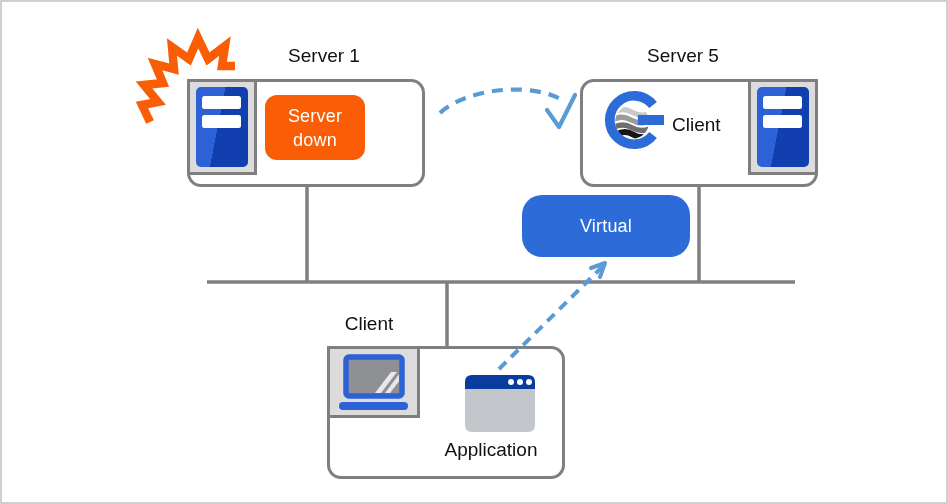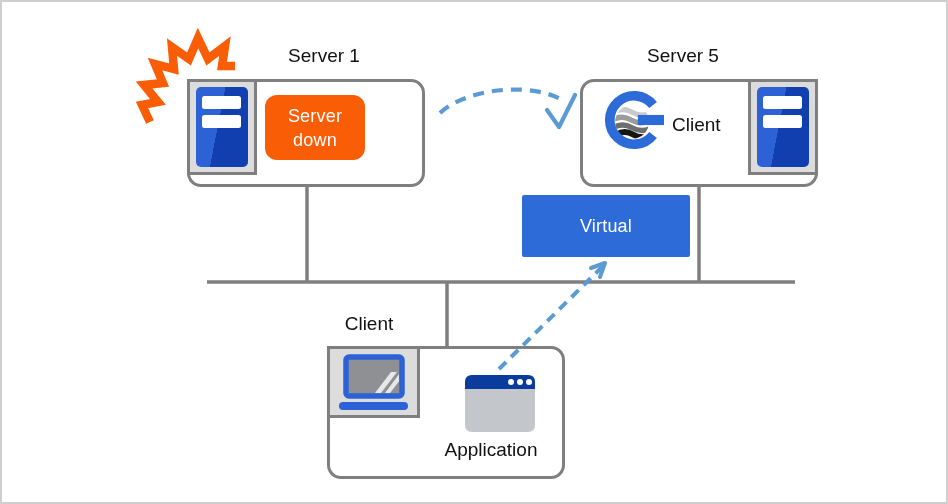--- a/index.html
+++ b/index.html
@@ -16,21 +16,21 @@
   .lbl {
     position:absolute; font-size:19px; color:#111; text-align:center;
     white-space:nowrap; line-height:20px;
   }
   .badge {
     position:absolute; box-sizing:border-box; color:#fff; font-size:18px;
     line-height:24px; display:flex; flex-direction:column; align-items:center;
     justify-content:center; text-align:center; letter-spacing:.2px;
   }
   .badge.orange { background:#f95d05; border-radius:12px; }
-  .badge.blue   { background:#2d6bd8; border-radius:2px; }
+  .badge.blue   { background:#2d6bd8; border-radius:20px; }
   .overlay { position:absolute; left:0; top:0; pointer-events:none; }
 </style>
 </head>
 <body>
 
 <div class="stage">
 
   <svg width="0" height="0" style="position:absolute">
     <defs>
       <linearGradient id="towerGrad" x1="0%" y1="0%" x2="100%" y2="30%">

